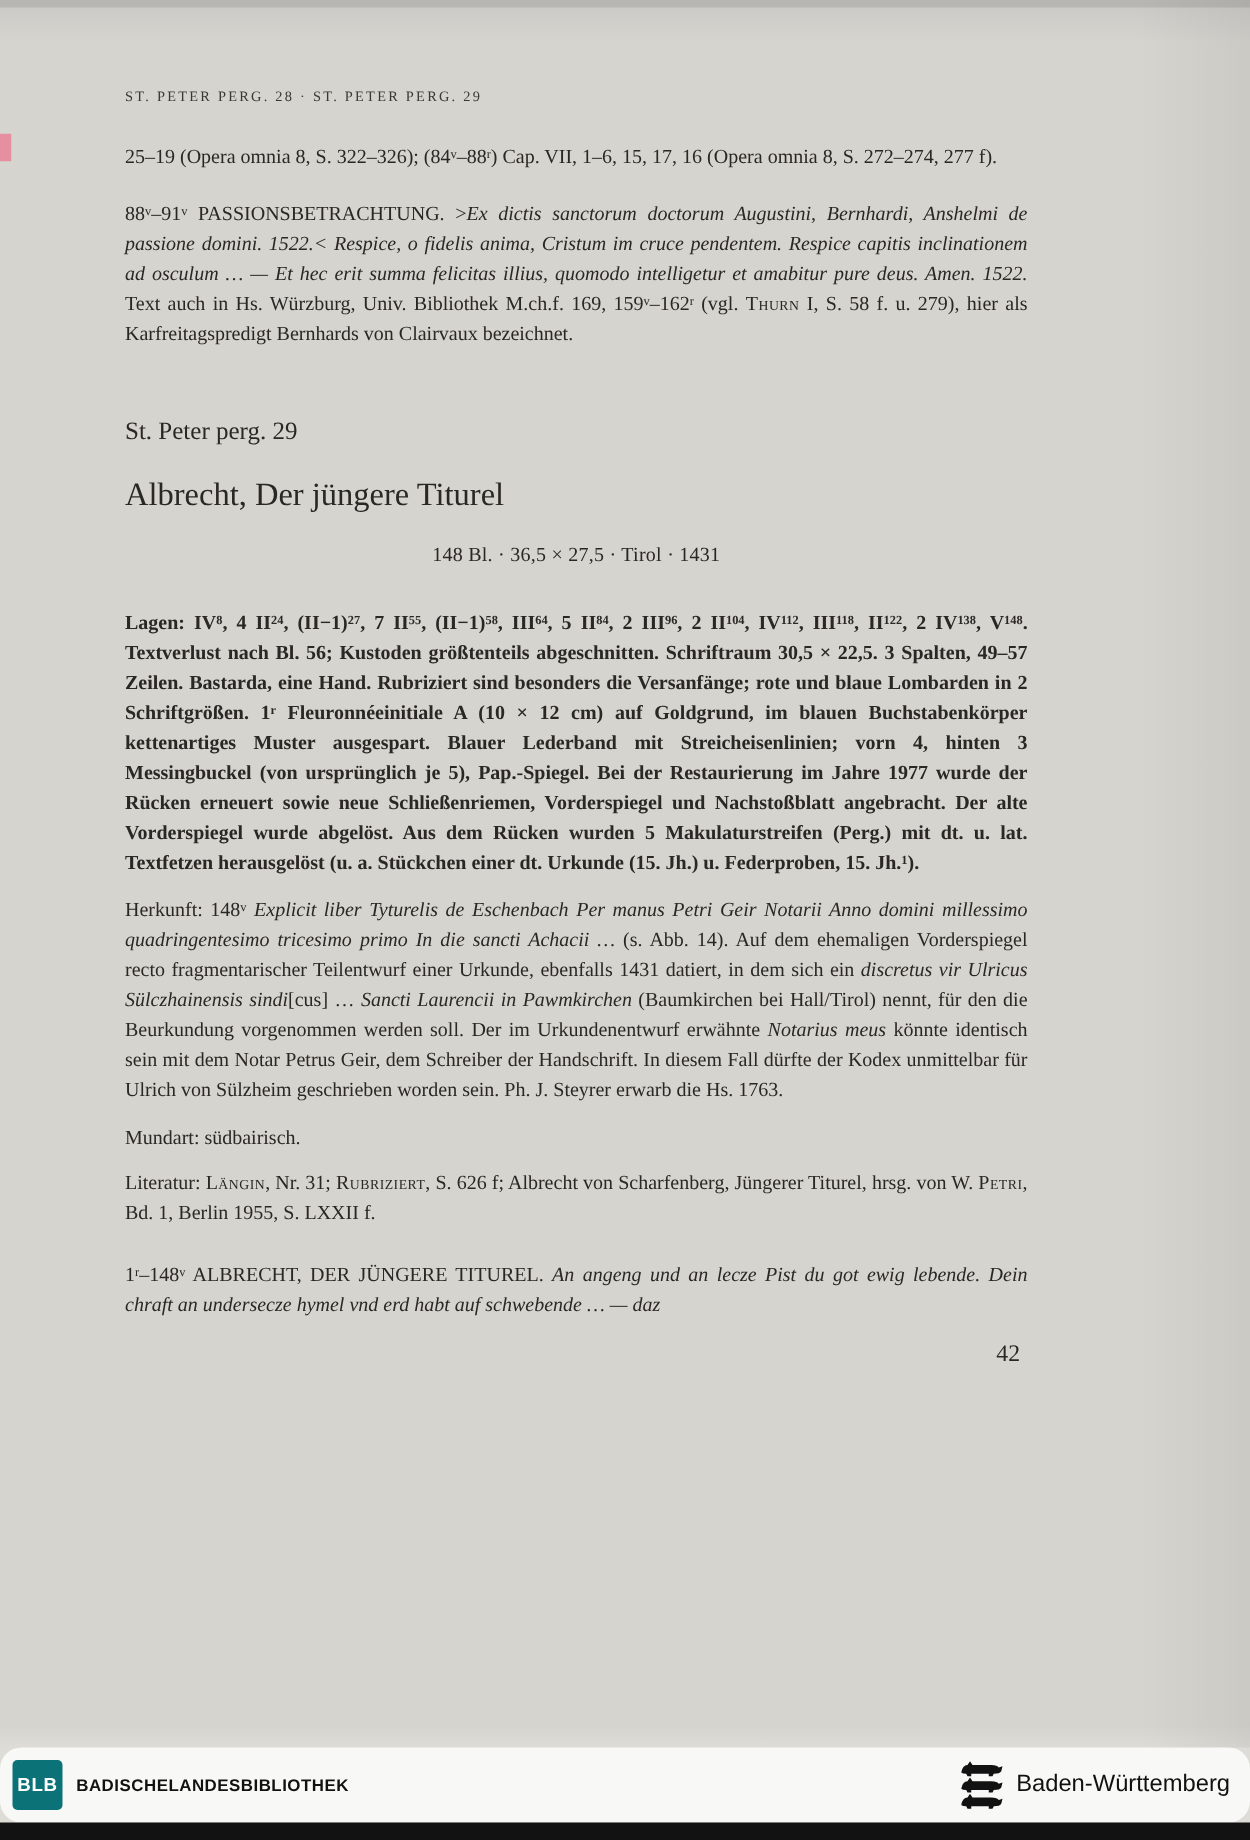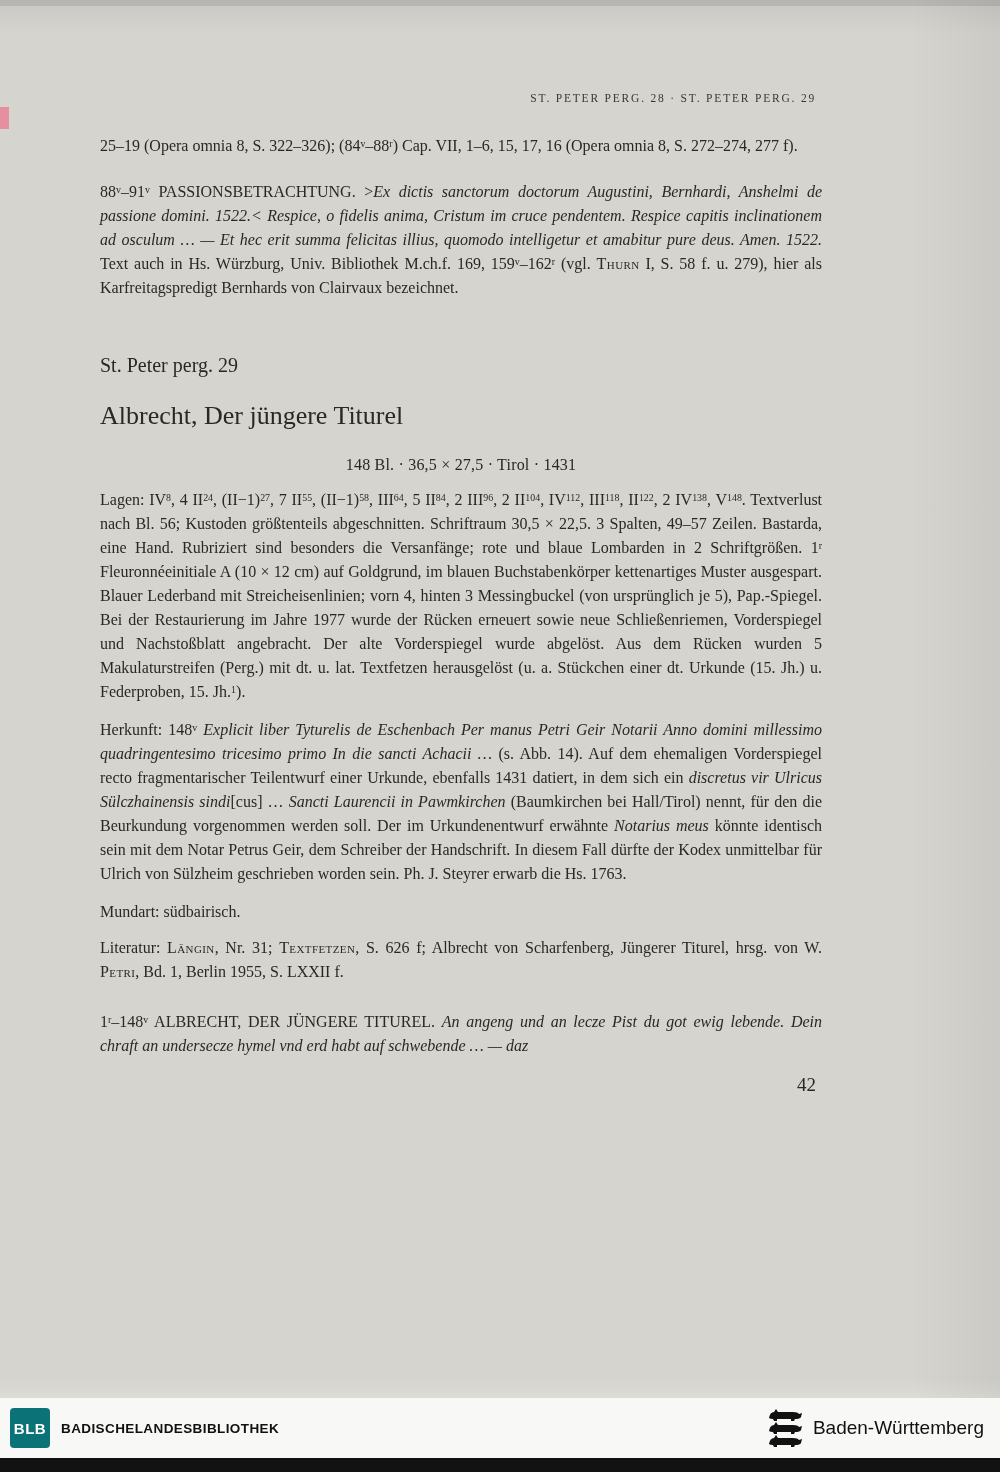--- a/index.html
+++ b/index.html
@@ -23,22 +23,21 @@
     background: #b7b6b2;
   }
   .pink-tab {
     position: absolute; left: 0; top: 107px; width: 9px; height: 22px;
     background: #e68fa0;
   }
   .content {
     position: absolute; left: 100px; top: 0; width: 722px;
   }
   .running-header {
-    margin-top: 92px;
-    text-align: right;
+    margin-top: 72px;
     padding-right: 6px;
     font-size: 11.5px;
     letter-spacing: 1.8px;
     color: #3a3834;
   }
   .para {
     margin: 0;
     font-size: 16px;
     line-height: 24px;
     text-align: justify;
@@ -57,21 +56,21 @@
     font-weight: normal;
     line-height: 32px;
   }
   .meta {
     margin-top: 22px;
     font-size: 16px;
     line-height: 22px;
     letter-spacing: 0.2px;
     text-align: center;
   }
-  .mt-lagen    { margin-top: 12px; }
+  .mt-lagen    { margin-top: 31px; font-weight: bold; }
   .mt-herkunft { margin-top: 14px; }
   .mt-mundart  { margin-top: 14px; text-align: left; }
   .mt-lit      { margin-top: 12px; }
   .mt-incipit  { margin-top: 26px; }
   .page-number {
     margin-top: 16px;
     text-align: right;
     padding-right: 6px;
     font-size: 19px;
   }
@@ -85,20 +84,21 @@
   .seg-sc { font-variant: small-caps; letter-spacing: 0.4px; }
 
   
   .footer {
     position: absolute; left: 0; right: 0; top: 1398px; height: 60px;
     background: #f8f8f6;
     display: flex; align-items: center; justify-content: space-between;
     padding: 0 16px 0 10px;
     box-sizing: border-box;
     font-family: "Liberation Sans", "DejaVu Sans", sans-serif;
+    border-radius: 17px;
   }
   .footer-left { display: flex; align-items: center; }
   .blb-logo {
     width: 40px; height: 40px;
     background: #0b7378;
     border-radius: 4px;
     display: flex; align-items: center; justify-content: center;
     color: #ffffff;
     font-weight: bold;
     font-size: 15px;
@@ -143,21 +143,21 @@
     <h1 class="title">Albrecht, Der jüngere Titurel</h1>
 
     <div class="meta">148 Bl.  ·  36,5 × 27,5  ·  Tirol  ·  1431</div>
 
     <p class="para mt-lagen"><span>Lagen: IV</span><span class="seg-sup">8</span><span>, 4 II</span><span class="seg-sup">24</span><span>, (II−1)</span><span class="seg-sup">27</span><span>, 7 II</span><span class="seg-sup">55</span><span>, (II−1)</span><span class="seg-sup">58</span><span>, III</span><span class="seg-sup">64</span><span>, 5 II</span><span class="seg-sup">84</span><span>, 2 III</span><span class="seg-sup">96</span><span>, 2 II</span><span class="seg-sup">104</span><span>, IV</span><span class="seg-sup">112</span><span>, III</span><span class="seg-sup">118</span><span>, II</span><span class="seg-sup">122</span><span>, 2 IV</span><span class="seg-sup">138</span><span>, V</span><span class="seg-sup">148</span><span>. Textverlust nach Bl. 56; Kustoden größtenteils abgeschnitten. Schriftraum 30,5 × 22,5. 3 Spalten, 49–57 Zeilen. Bastarda, eine Hand. Rubriziert sind besonders die Versanfänge; rote und blaue Lombarden in 2 Schriftgrößen. 1</span><span class="seg-sup">r</span><span> Fleuronnéeinitiale A (10 × 12 cm) auf Goldgrund, im blauen Buchstabenkörper kettenartiges Muster ausgespart. Blauer Lederband mit Streicheisenlinien; vorn 4, hinten 3 Messingbuckel (von ursprünglich je 5), Pap.-Spiegel. Bei der Restaurierung im Jahre 1977 wurde der Rücken erneuert sowie neue Schließenriemen, Vorderspiegel und Nachstoßblatt angebracht. Der alte Vorderspiegel wurde abgelöst. Aus dem Rücken wurden 5 Makulaturstreifen (Perg.) mit dt. u. lat. Textfetzen herausgelöst (u. a. Stückchen einer dt. Urkunde (15. Jh.) u. Federproben, 15. Jh.</span><span class="seg-sup">1</span><span>).</span></p>
 
     <p class="para mt-herkunft"><span>Herkunft: 148</span><span class="seg-sup">v</span><span> </span><span class="seg-i">Explicit liber Tyturelis de Eschenbach Per manus Petri Geir Notarii Anno domini millessimo quadringentesimo tricesimo primo In die sancti Achacii …</span><span> (s. Abb. 14). Auf dem ehemaligen Vorderspiegel recto fragmentarischer Teilentwurf einer Urkunde, ebenfalls 1431 datiert, in dem sich ein </span><span class="seg-i">discretus vir Ulricus Sülczhainensis sindi</span><span>[cus] … </span><span class="seg-i">Sancti Laurencii in Pawmkirchen</span><span> (Baumkirchen bei Hall/Tirol) nennt, für den die Beurkundung vorgenommen werden soll. Der im Urkundenentwurf erwähnte </span><span class="seg-i">Notarius meus</span><span> könnte identisch sein mit dem Notar Petrus Geir, dem Schreiber der Handschrift. In diesem Fall dürfte der Kodex unmittelbar für Ulrich von Sülzheim geschrieben worden sein. Ph. J. Steyrer erwarb die Hs. 1763.</span></p>
 
     <p class="para mt-mundart">Mundart: südbairisch.</p>
 
-    <p class="para mt-lit"><span>Literatur: </span><span class="seg-sc">Längin</span><span>, Nr. 31; </span><span class="seg-sc">Textfetzen</span><span>, S. 626 f; Albrecht von Scharfenberg, Jüngerer Titurel, hrsg. von W. </span><span class="seg-sc">Petri</span><span>, Bd. 1, Berlin 1955, S. LXXII f.</span></p>
+    <p class="para mt-lit"><span>Literatur: </span><span class="seg-sc">Längin</span><span>, Nr. 31; </span><span class="seg-sc">Rubriziert</span><span>, S. 626 f; Albrecht von Scharfenberg, Jüngerer Titurel, hrsg. von W. </span><span class="seg-sc">Petri</span><span>, Bd. 1, Berlin 1955, S. LXXII f.</span></p>
 
     <p class="para mt-incipit"><span>1</span><span class="seg-sup">r</span><span>–148</span><span class="seg-sup">v</span><span> ALBRECHT, DER JÜNGERE TITUREL. </span><span class="seg-i">An angeng und an lecze Pist du got ewig lebende. Dein chraft an undersecze hymel vnd erd habt auf schwebende … — daz</span></p>
 
     <div class="page-number">42</div>
   </div>
 
   <div class="footer">
     <div class="footer-left">
       <div class="blb-logo" style="background: rgb(11, 115, 120);">
         <span>BLB</span>

